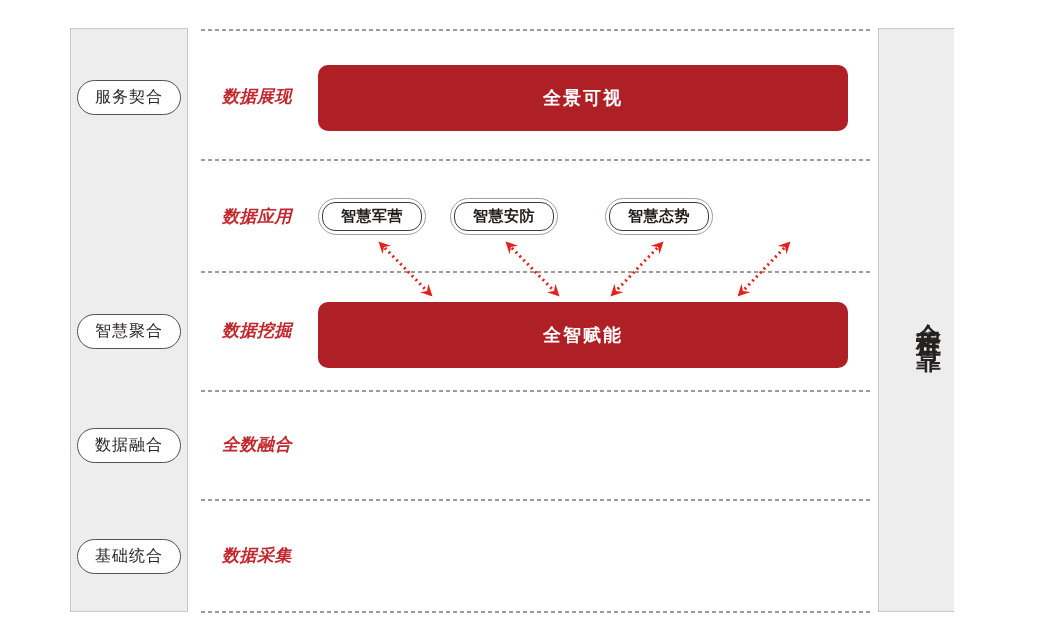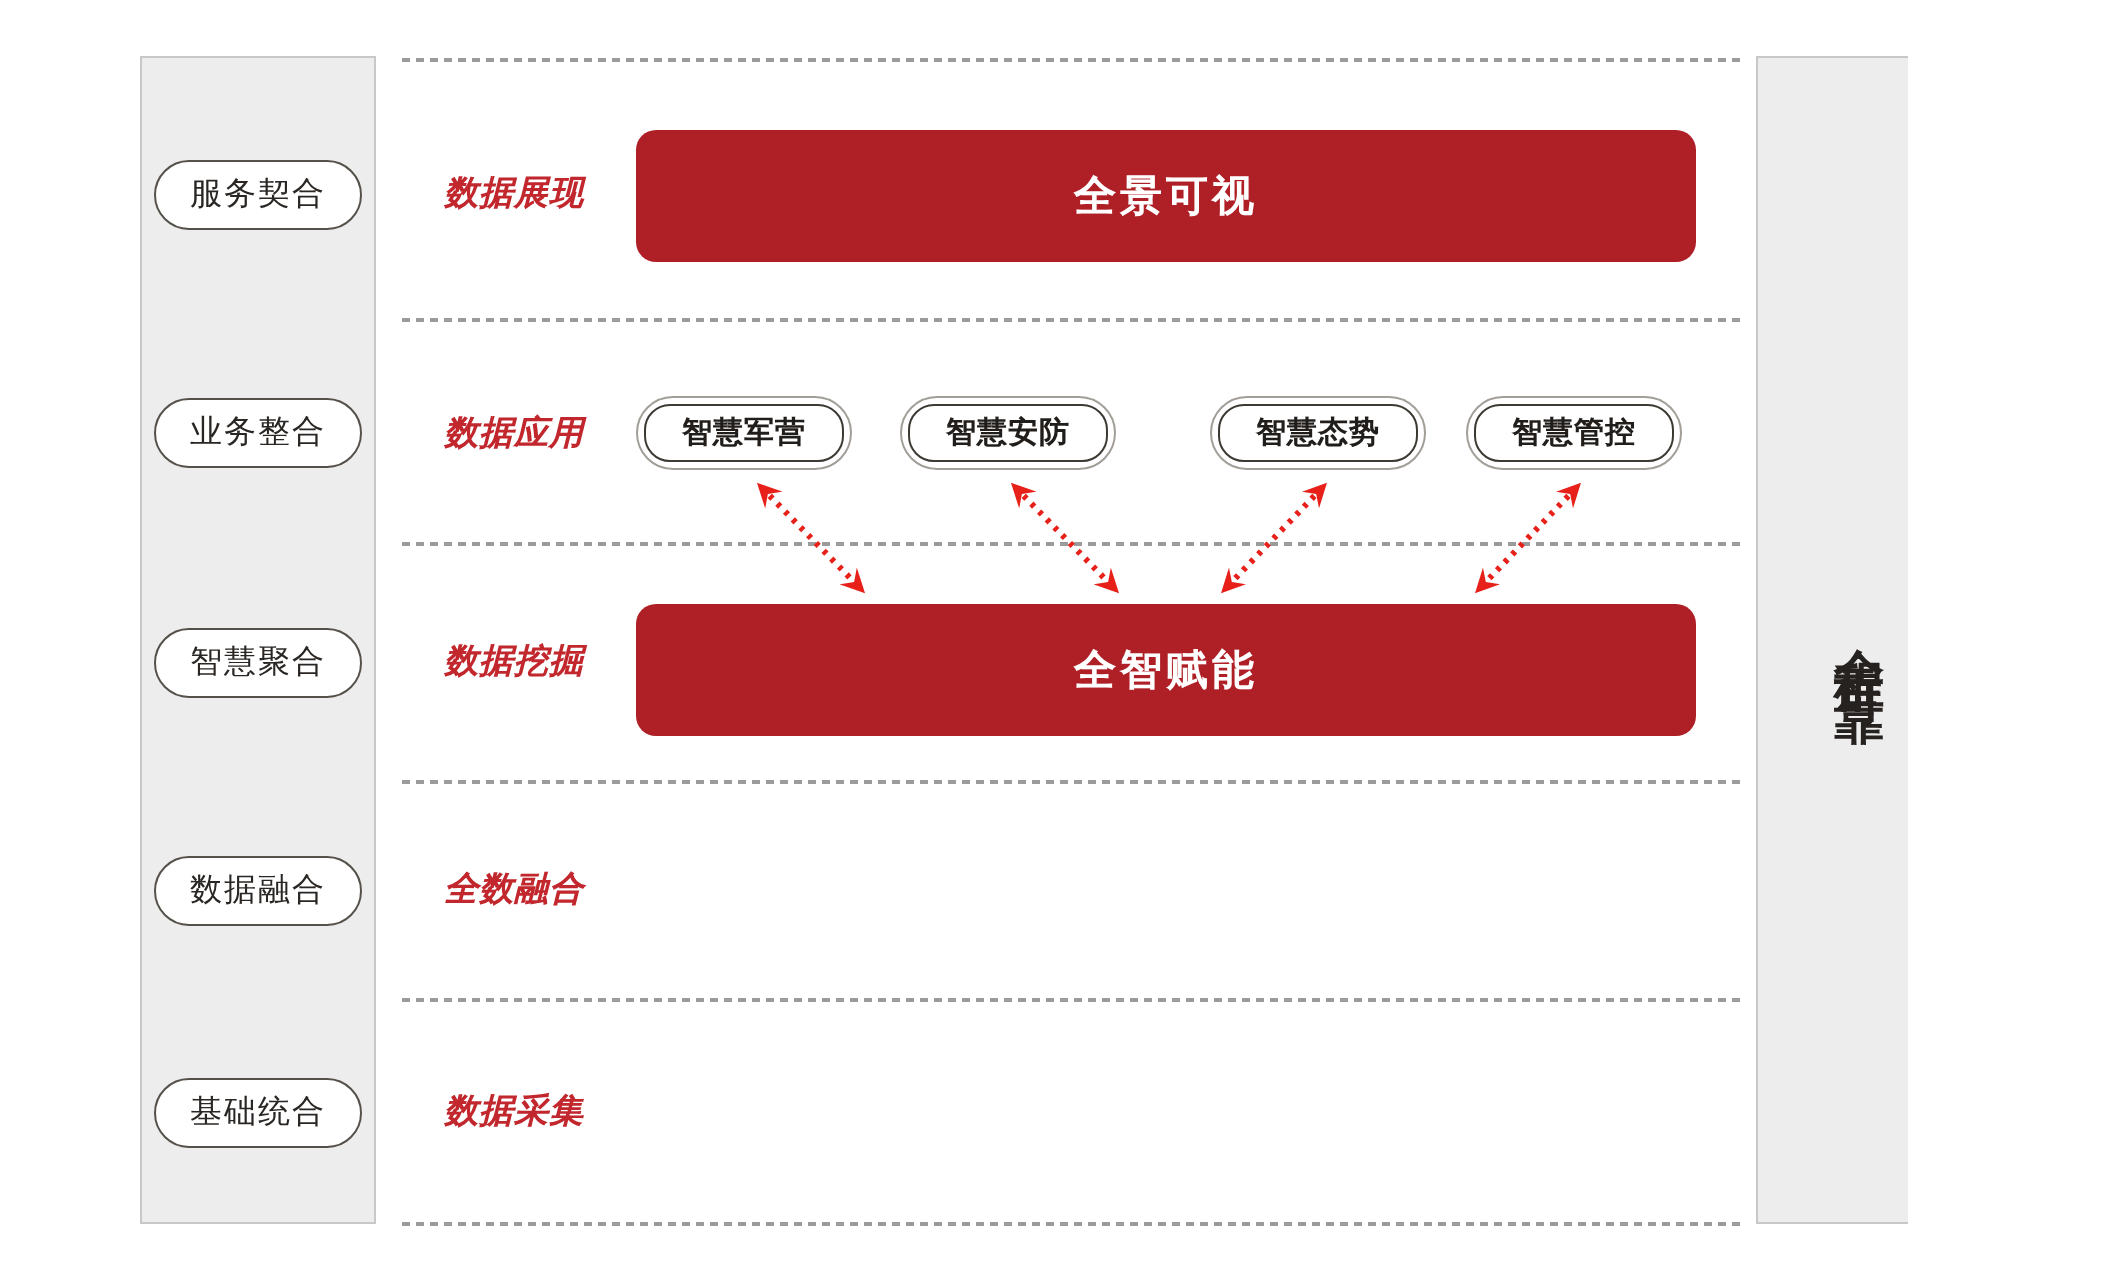--- a/index.html
+++ b/index.html
@@ -33,21 +33,21 @@
   
   .row-label{
     position:absolute;left:222px;font-size:17px;font-weight:bold;color:#C1272D;
     letter-spacing:0.5px;line-height:24px;white-space:nowrap;font-style:italic;
   }
   
   .layer-bar{
     position:absolute;left:318px;width:530px;height:66px;background:#AF1F26;
     border-radius:10px;display:flex;align-items:center;justify-content:center;
   }
-  .layer-bar span{color:#ffffff;font-size:21px;font-weight:bold;letter-spacing:2px;}
+  .layer-bar span{color:#ffffff;font-size:18px;font-weight:bold;letter-spacing:2px;}
   
   .app-pill{
     position:absolute;top:198px;width:108px;height:37px;background:#ffffff;
     border:1.5px solid #A29E98;border-radius:19px;padding:3px;box-sizing:border-box;
   }
   .app-pill-inner{
     width:100%;height:100%;border:1.5px solid #3D3933;border-radius:13px;
     box-sizing:border-box;display:flex;align-items:center;justify-content:center;
   }
   .app-pill-inner span{font-size:15px;font-weight:bold;color:#211D1A;letter-spacing:0.5px;}
@@ -55,23 +55,20 @@
   .arrows{position:absolute;left:0;top:0;width:1051px;height:636px;pointer-events:none;}
 </style>
 </head>
 <body>
 
 <div class="canvas">
 
   <div class="panel left-panel">
     <div class="side-pill" style="top:51px">
         <span>服务契合</span>
-      </div>
-    <div class="side-pill" style="top:170px">
-        <span>业务整合</span>
       </div>
     <div class="side-pill" style="top:399px">
         <span>数据融合</span>
       </div>
     <div class="side-pill" style="top:285px">
         <span>智慧聚合</span>
       </div>
     <div class="side-pill" style="top:510px">
         <span>基础统合</span>
       </div>
@@ -105,25 +102,20 @@
   <div class="app-pill" style="left:605px">
       <div class="app-pill-inner">
         <span>智慧态势</span>
       </div>
     </div>
   <div class="app-pill" style="left:450px">
       <div class="app-pill-inner">
         <span>智慧安防</span>
       </div>
     </div>
-  <div class="app-pill" style="left:733px">
-      <div class="app-pill-inner">
-        <span>智慧管控</span>
-      </div>
-    </div>
 
   <svg class="arrows" viewBox="0 0 1051 636">
     <defs>
       <marker id="ah" viewBox="0 0 10 10" refX="7" refY="5" markerWidth="4" markerHeight="4" orient="auto-start-reverse">
         <path d="M0 0 L10 5 L0 10 L3.5 5 Z" fill="#E7211A"></path>
       </marker>
     </defs>
     <line x1="381" y1="244" x2="430" y2="294" stroke="#E7211A" stroke-width="3" stroke-dasharray="2 3.5" marker-start="url(#ah)" marker-end="url(#ah)"></line>
     <line x1="508" y1="244" x2="557" y2="294" stroke="#E7211A" stroke-width="3" stroke-dasharray="2 3.5" marker-start="url(#ah)" marker-end="url(#ah)"></line>
     <line x1="661" y1="244" x2="613" y2="294" stroke="#E7211A" stroke-width="3" stroke-dasharray="2 3.5" marker-start="url(#ah)" marker-end="url(#ah)"></line>

